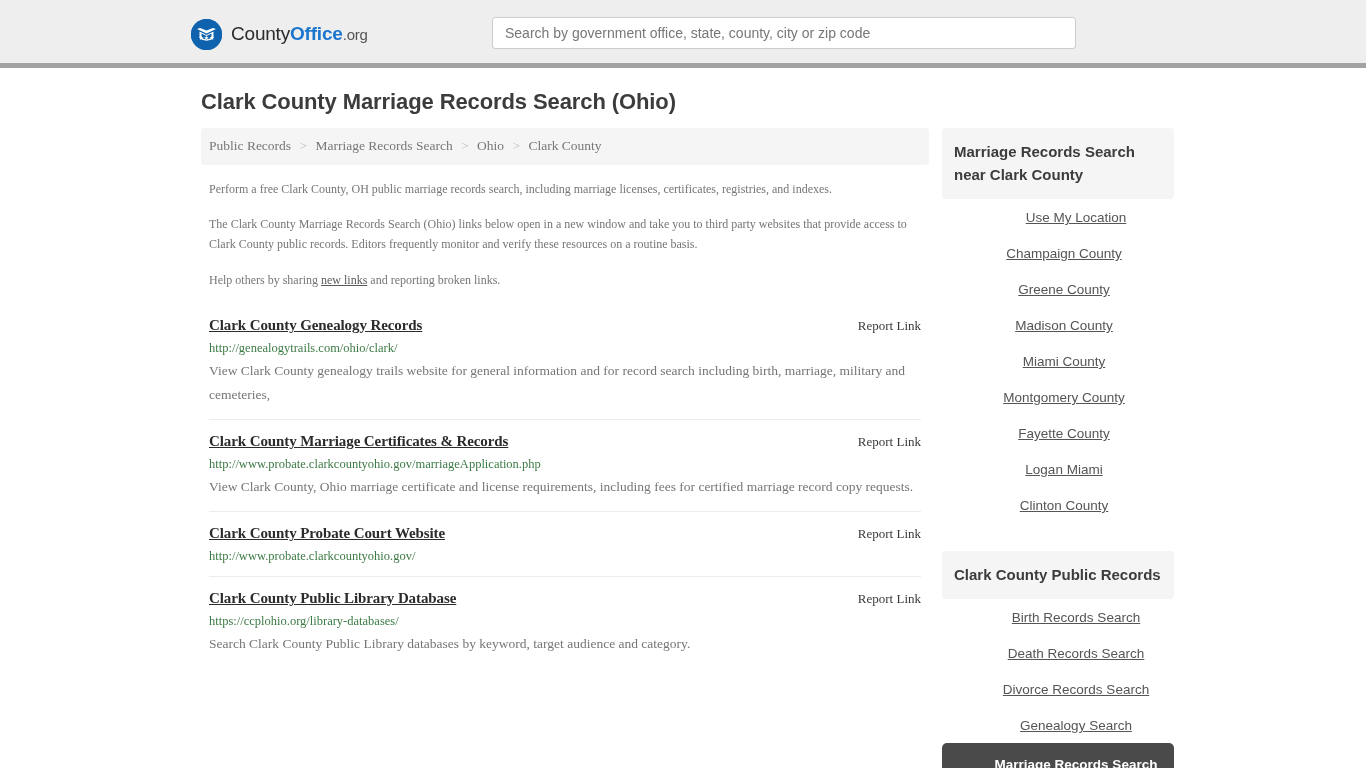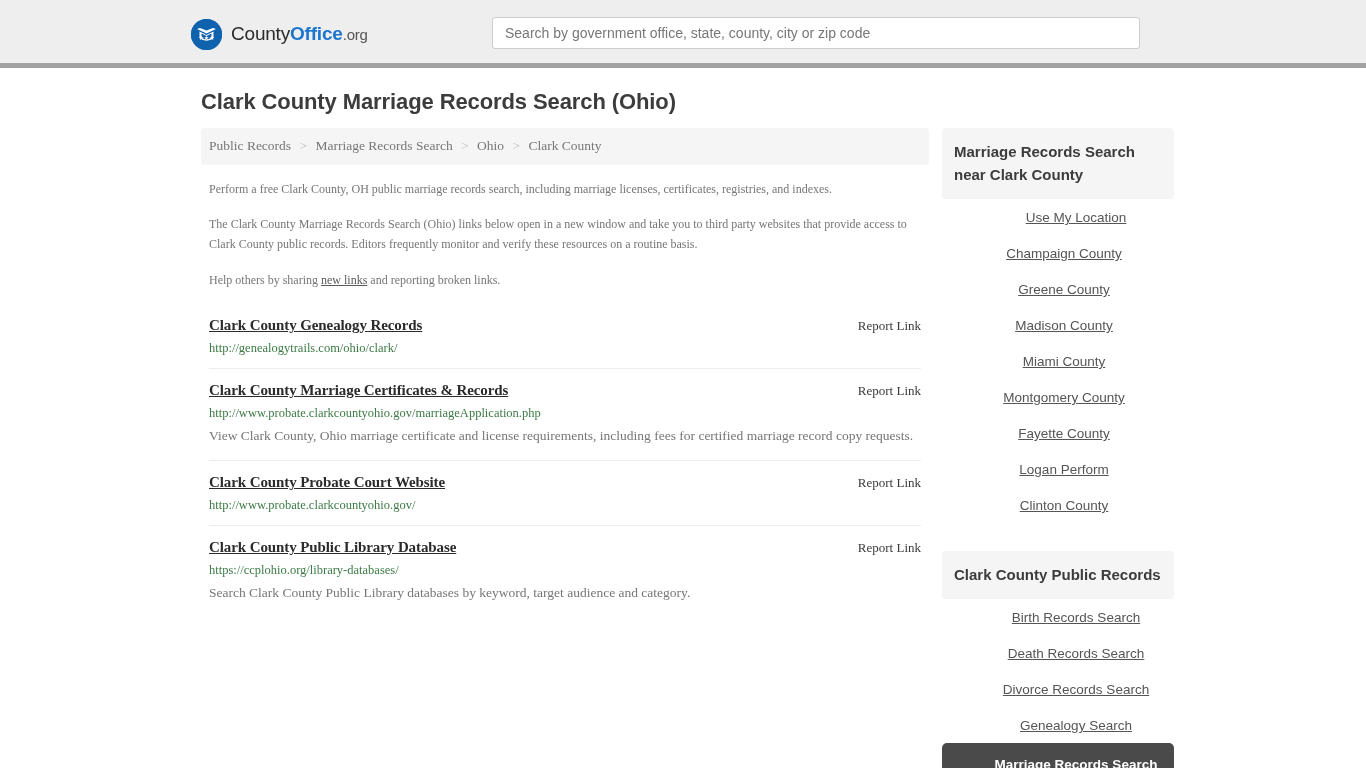--- a/index.html
+++ b/index.html
@@ -51,21 +51,21 @@
     white-space: nowrap;
   }
   .logo-text .b { color: #1a75cf; font-weight: bold; }
   .logo-text .n { color: #2b2b2b; }
   .logo-text .org { color: #555555; font-size: 15px; }
 
   .search-box {
     position: absolute;
     left: 492px;
     top: 17px;
-    width: 648px;
+    width: 584px;
     height: 32px;
     background: #ffffff;
     border: 1px solid #cccccc;
     border-radius: 3px;
     padding: 0 12px;
     font-family: "Liberation Sans", sans-serif;
     font-size: 14px;
     color: #333333;
     outline: none;
   }
@@ -249,20 +249,21 @@
         <p class="intro p3"><span>Help others by sharing </span><a href="#">new links</a><span> and reporting broken links.</span></p>
 
         <div class="link-list">
 
           <div class="link-item">
             <div class="link-row">
               <a class="link-title" href="#">Clark County Genealogy Records</a>
               <a class="report-link" href="#">Report Link</a>
             </div>
             <a class="link-url" href="#">http://genealogytrails.com/ohio/clark/</a>
+            <div class="link-desc">View Clark County genealogy trails website for general information and for record search including birth, marriage, military and cemeteries,</div>
           </div>
 
           <div class="link-item">
             <div class="link-row">
               <a class="link-title" href="#">Clark County Marriage Certificates &amp; Records</a>
               <a class="report-link" href="#">Report Link</a>
             </div>
             <a class="link-url" href="#">http://www.probate.clarkcountyohio.gov/marriageApplication.php</a>
             <div class="link-desc">View Clark County, Ohio marriage certificate and license requirements, including fees for certified marriage record copy requests.</div>
           </div>
@@ -307,21 +308,21 @@
             <li>
                 <a href="#">Miami County</a>
               </li>
             <li>
                 <a href="#">Montgomery County</a>
               </li>
             <li>
                 <a href="#">Fayette County</a>
               </li>
             <li>
-                <a href="#">Logan Perform</a>
+                <a href="#">Logan Miami</a>
               </li>
             <li>
                 <a href="#">Clinton County</a>
               </li>
           </ul>
         </div>
 
         <div class="side-panel second">
           <div class="side-head">Clark County Public Records</div>
           <ul class="side-links">

